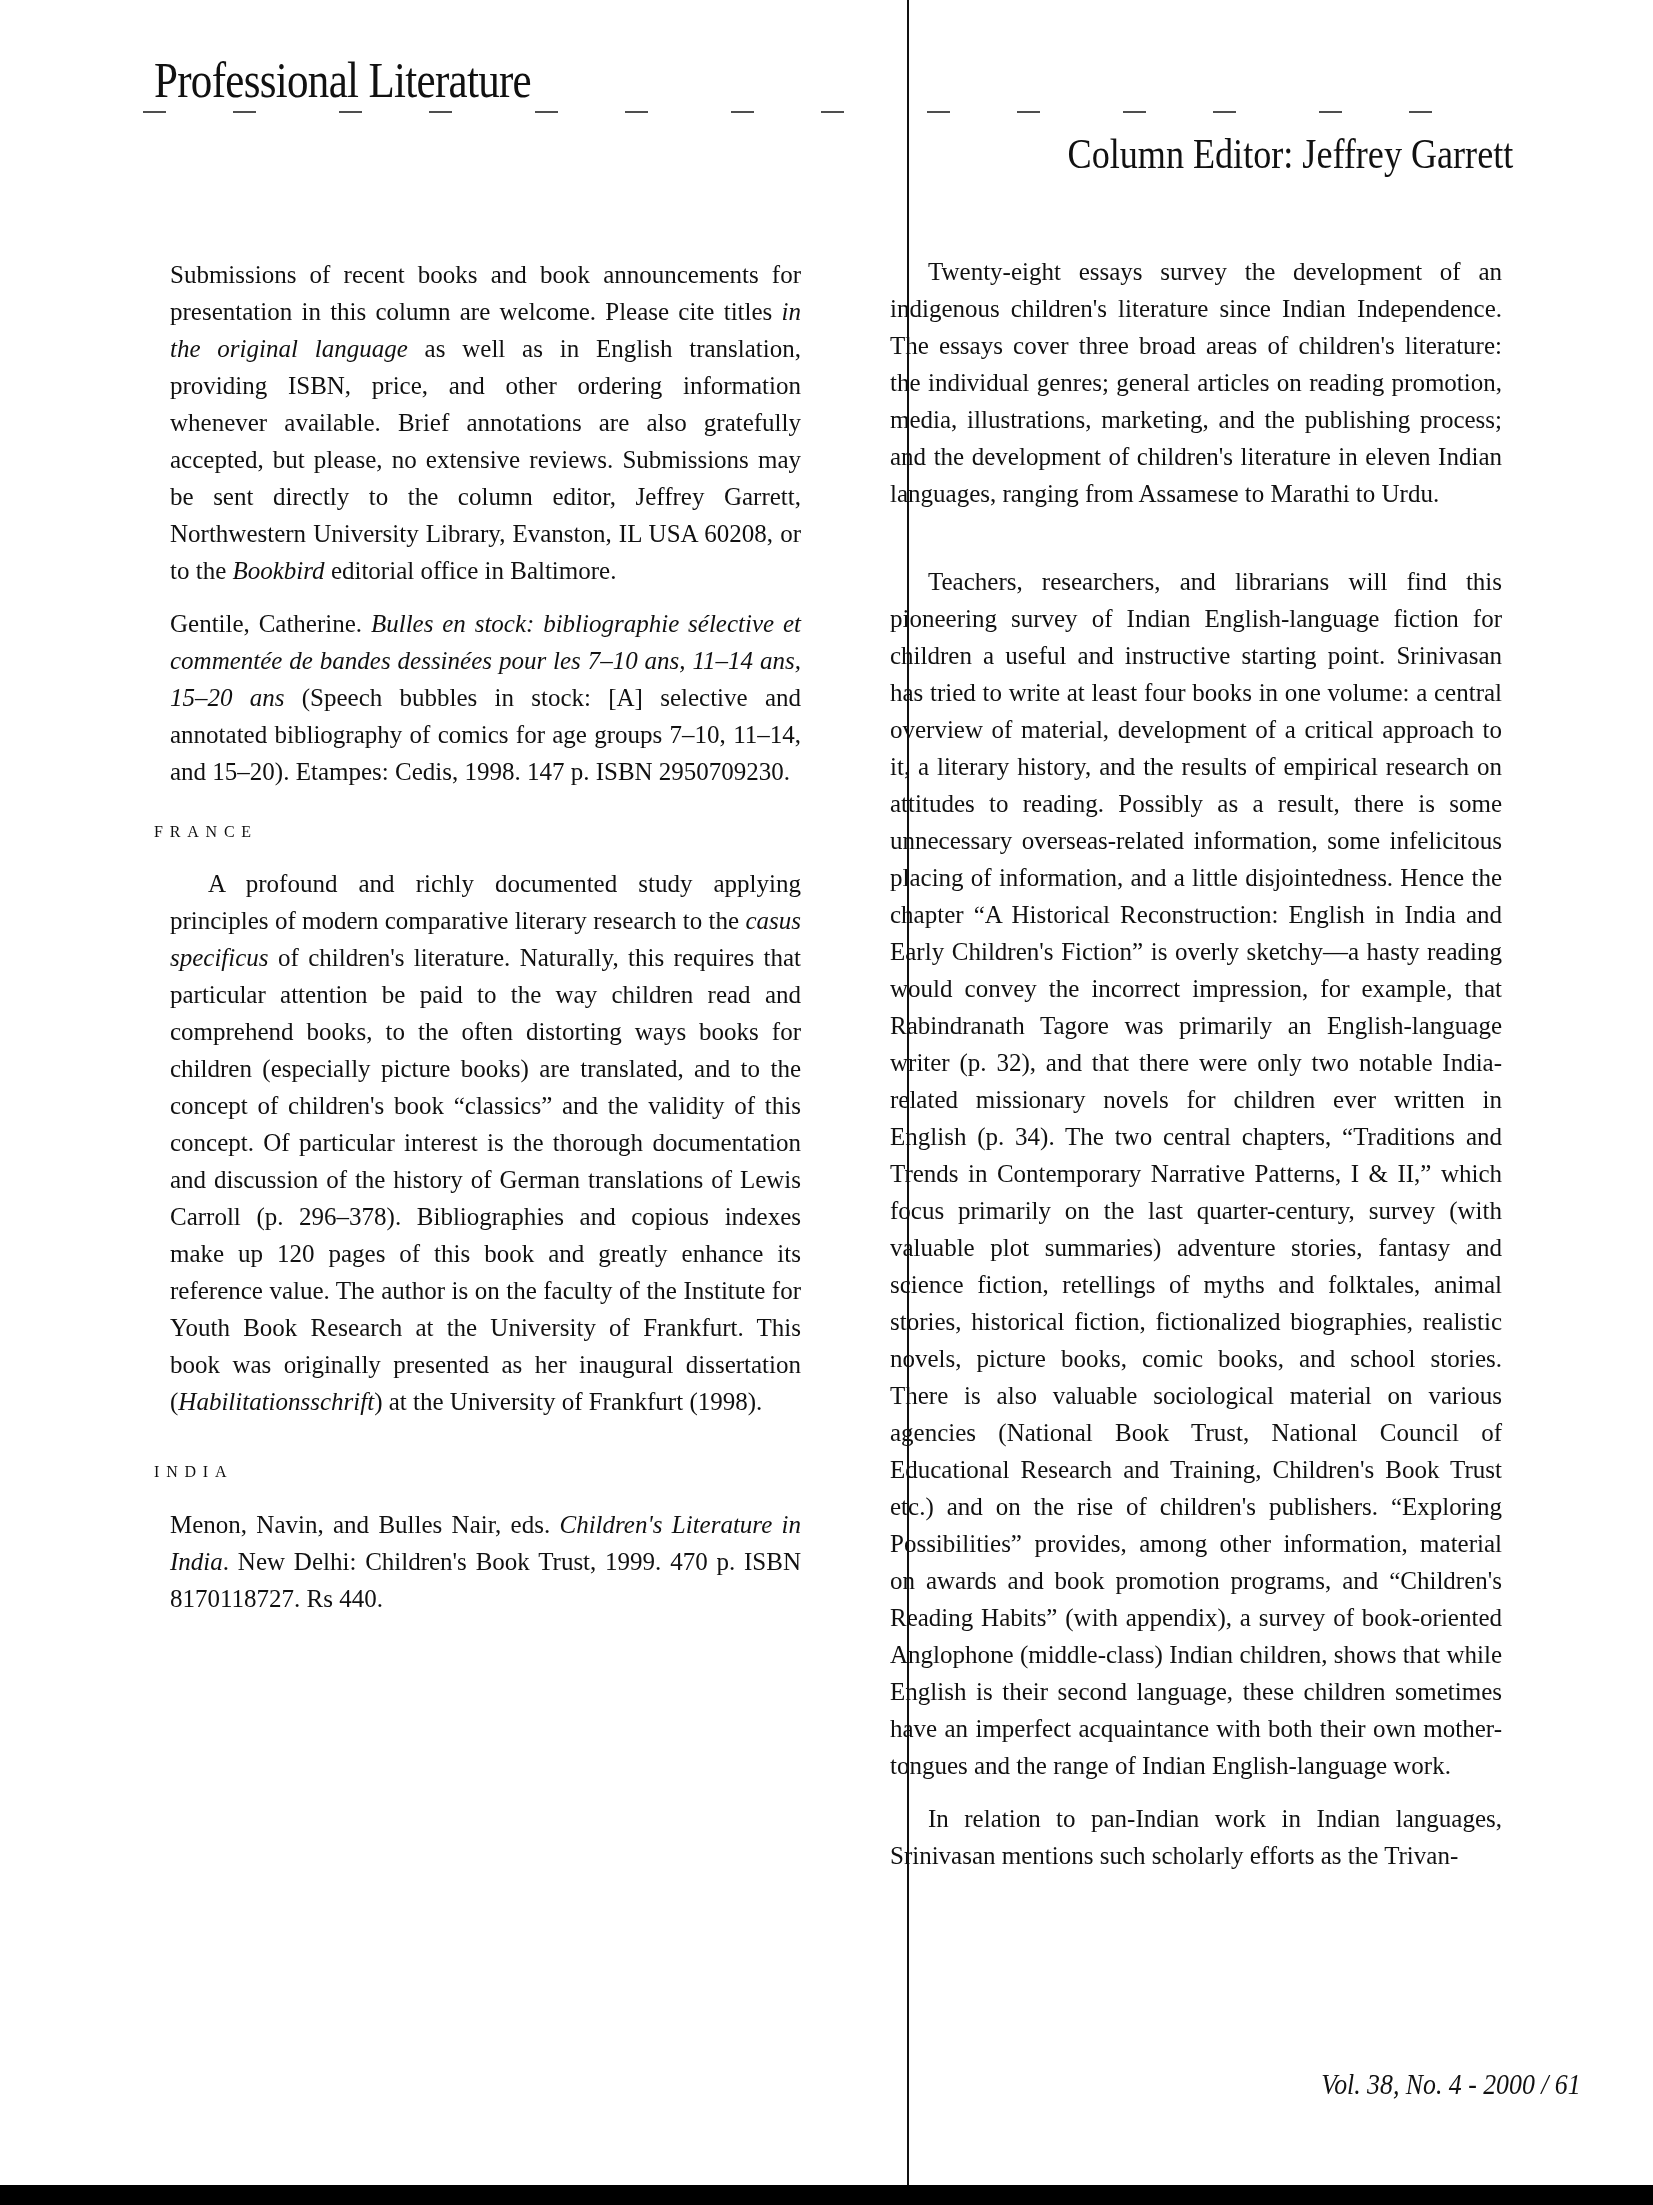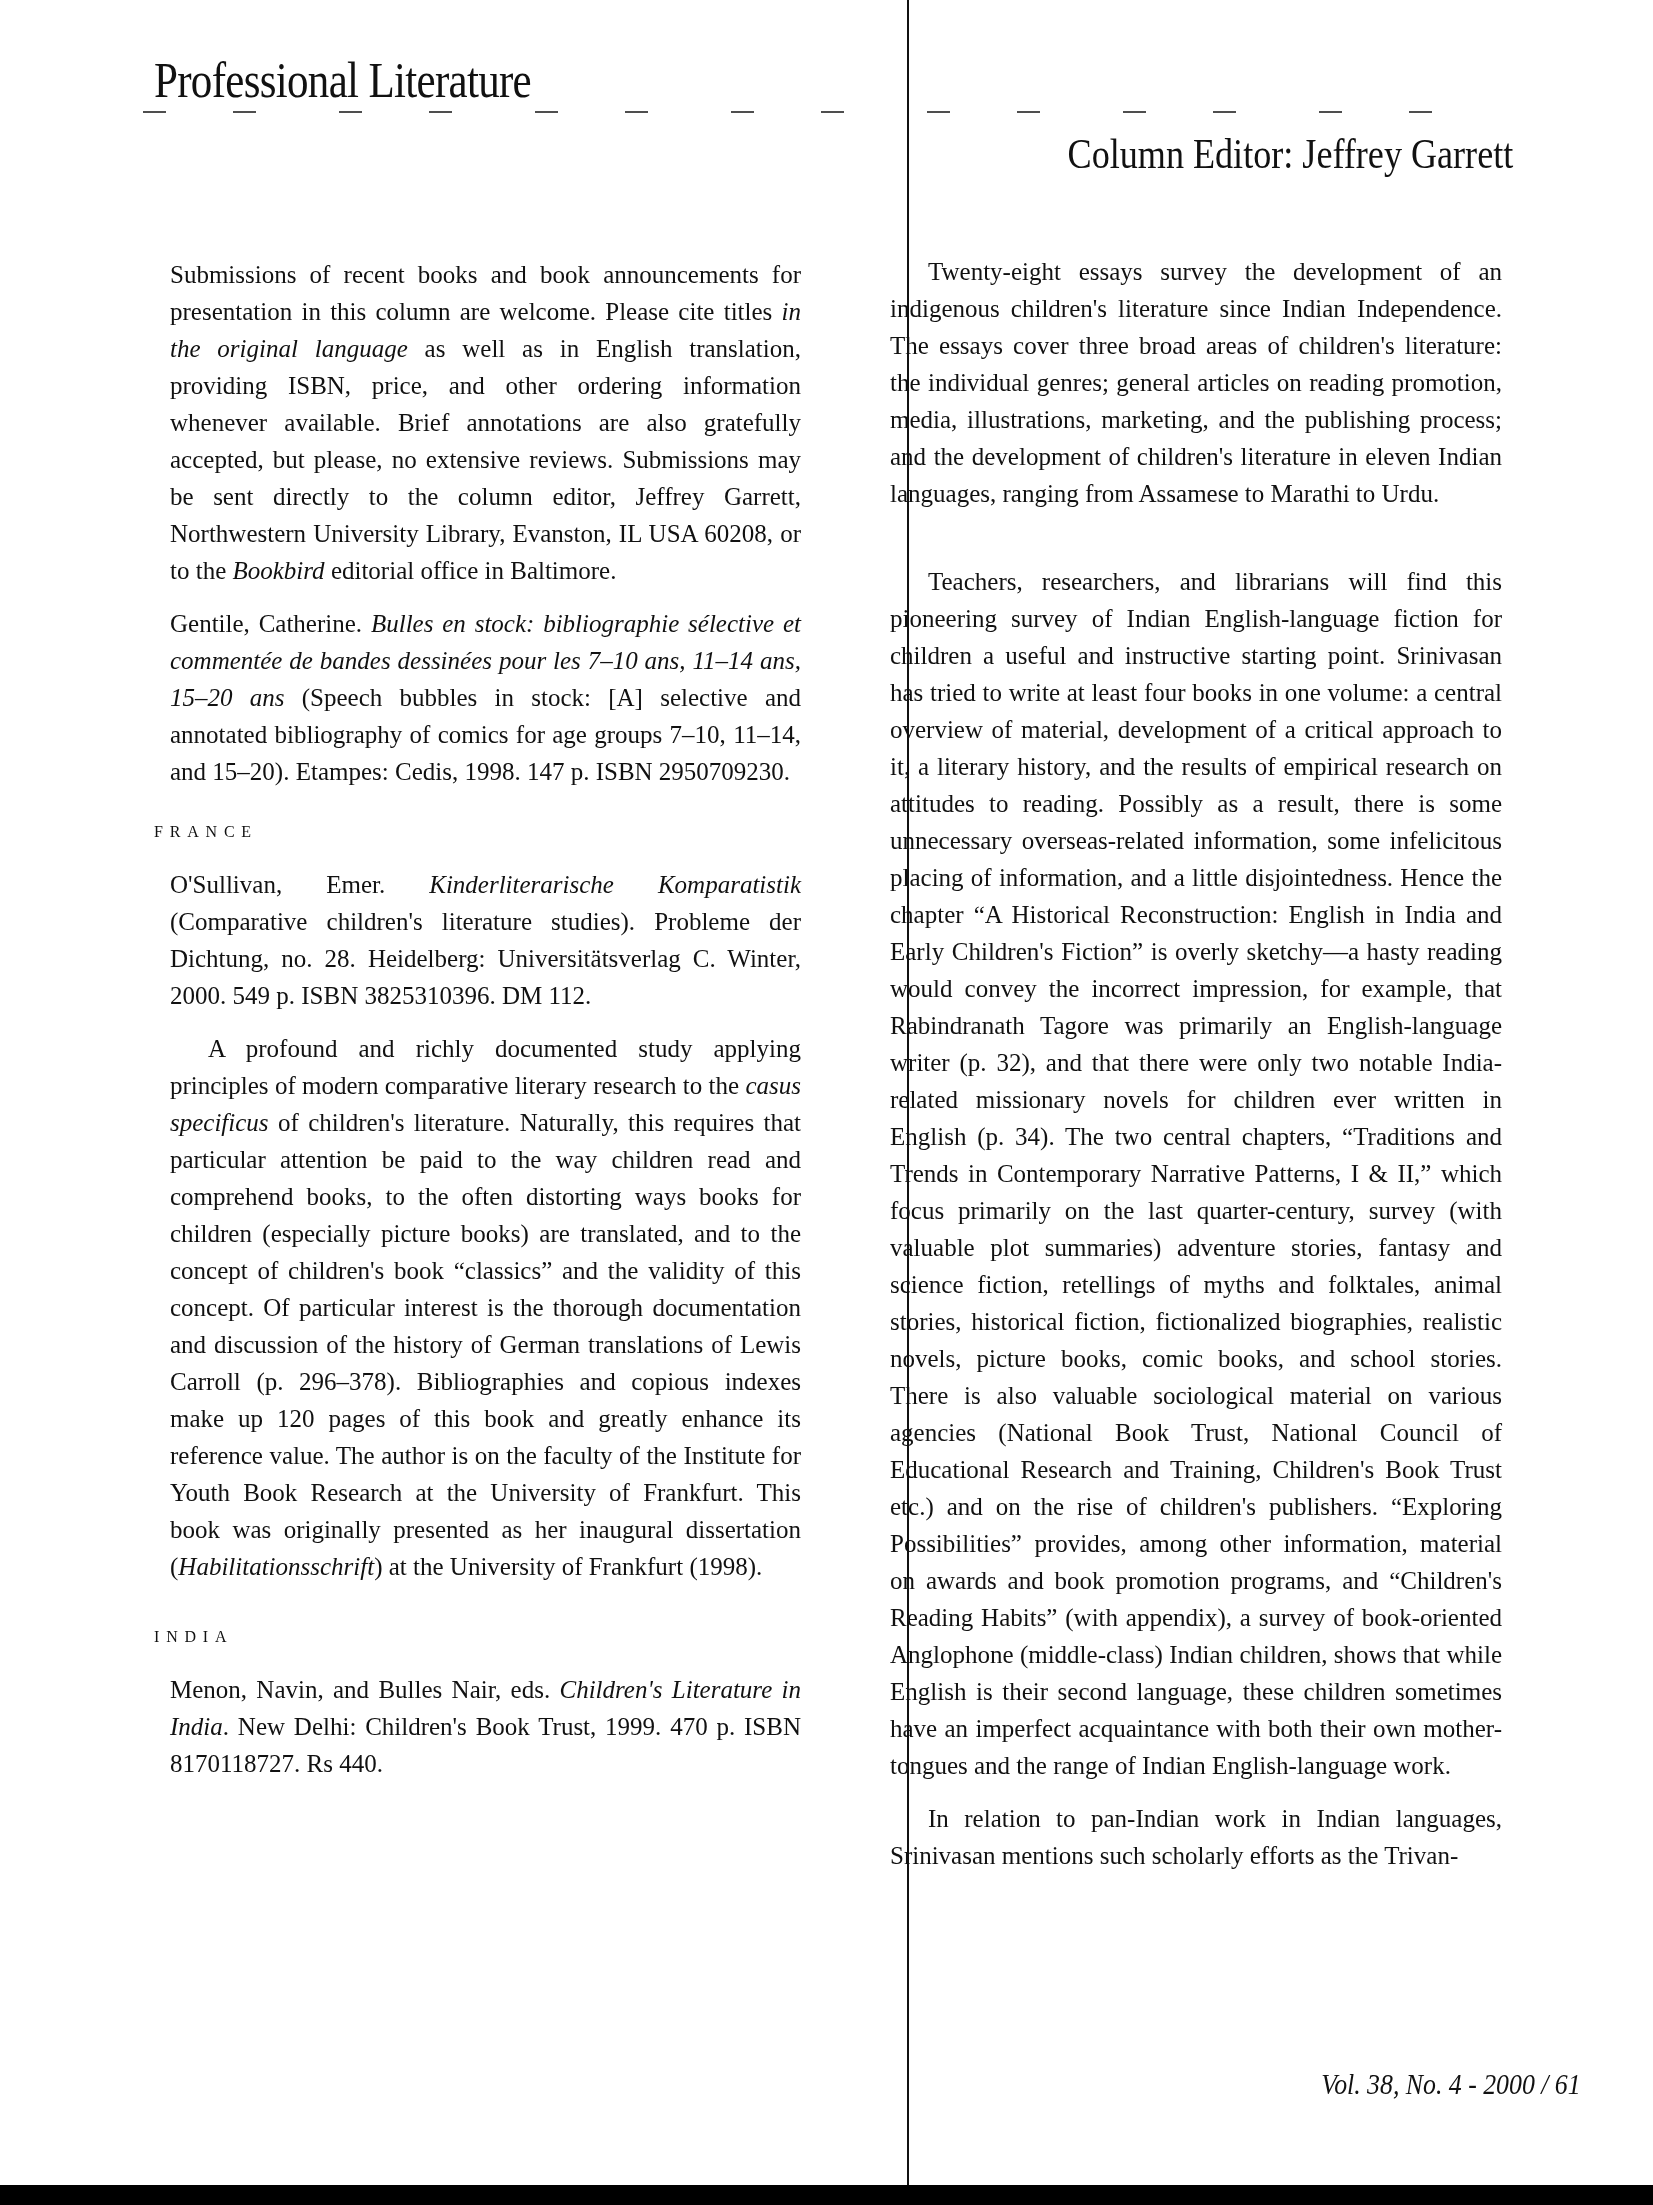--- a/index.html
+++ b/index.html
@@ -28,21 +28,20 @@
 <div class="rule-dashes"></div>
 <div class="col-editor">Column Editor: Jeffrey Garrett</div>
 <div class="fold-line"></div>
 
 <div class="column col-left">
   <p><span>Submissions of recent books and book announcements for presentation in this column are welcome. Please cite titles </span><i>in the original language</i><span> as well as in English translation, providing ISBN, price, and other ordering information whenever available. Brief annotations are also gratefully accepted, but please, no extensive reviews. Submissions may be sent directly to the column editor, Jeffrey Garrett, Northwestern University Library, Evanston, IL USA 60208, or to the </span><i>Bookbird</i><span> editorial office in Baltimore.</span></p>
 
   <p><span>Gentile, Catherine. </span><i>Bulles en stock: bibliographie sélective et commentée de bandes dessinées pour les 7–10 ans, 11–14 ans, 15–20 ans</i><span> (Speech bubbles in stock: [A] selective and annotated bibliography of comics for age groups 7–10, 11–14, and 15–20). Etampes: Cedis, 1998. 147 p. ISBN 2950709230.</span></p>
 
   <div class="section-label">FRANCE</div>
-  <p><span>O'Sullivan, Emer. </span><i>Kinderliterarische Komparatistik</i><span> (Comparative children's literature studies). Probleme der Dichtung, no. 28. Heidelberg: Universitätsverlag C. Winter, 2000. 549 p. ISBN 3825310396. DM 112.</span></p>
   <p class="indent" style="margin-top:7.5px"><span>A profound and richly documented study applying principles of modern comparative literary research to the </span><i>casus specificus</i><span> of children's literature. Naturally, this requires that particular attention be paid to the way children read and comprehend books, to the often distorting ways books for children (especially picture books) are translated, and to the concept of children's book “classics” and the validity of this concept. Of particular interest is the thorough documentation and discussion of the history of German translations of Lewis Carroll (p. 296–378). Bibliographies and copious indexes make up 120 pages of this book and greatly enhance its reference value. The author is on the faculty of the Institute for Youth Book Research at the University of Frankfurt. This book was originally presented as her inaugural dissertation (</span><i>Habilitationsschrift</i><span>) at the University of Frankfurt (1998).</span></p>
 
   <div class="section-label" style="margin-top:33px">INDIA</div>
   <p><span>Menon, Navin, and Bulles Nair, eds. </span><i>Children's Literature in India</i><span>. New Delhi: Children's Book Trust, 1999. 470 p. ISBN 8170118727. Rs 440.</span></p>
 </div>
 
 <div class="column col-right">
   <p class="indent">Twenty-eight essays survey the development of an indigenous children's literature since Indian Independence. The essays cover three broad areas of children's literature: the individual genres; general articles on reading promotion, media, illustrations, marketing, and the publishing process; and the development of children's literature in eleven Indian languages, ranging from Assamese to Marathi to Urdu.</p>
   <div class="gap"></div>
   <p class="indent" style="margin-top:7.5px">Teachers, researchers, and librarians will find this pioneering survey of Indian English-language fiction for children a useful and instructive starting point. Srinivasan has tried to write at least four books in one volume: a central overview of material, development of a critical approach to it, a literary history, and the results of empirical research on attitudes to reading. Possibly as a result, there is some unnecessary overseas-related information, some infelicitous placing of information, and a little disjointedness. Hence the chapter “A Historical Reconstruction: English in India and Early Children's Fiction” is overly sketchy—a hasty reading would convey the incorrect impression, for example, that Rabindranath Tagore was primarily an English-language writer (p. 32), and that there were only two notable India-related missionary novels for children ever written in English (p. 34). The two central chapters, “Traditions and Trends in Contemporary Narrative Patterns, I &amp; II,” which focus primarily on the last quarter-century, survey (with valuable plot summaries) adventure stories, fantasy and science fiction, retellings of myths and folktales, animal stories, historical fiction, fictionalized biographies, realistic novels, picture books, comic books, and school stories. There is also valuable sociological material on various agencies (National Book Trust, National Council of Educational Research and Training, Children's Book Trust etc.) and on the rise of children's publishers. “Exploring Possibilities” provides, among other information, material on awards and book promotion programs, and “Children's Reading Habits” (with appendix), a survey of book-oriented Anglophone (middle-class) Indian children, shows that while English is their second language, these children sometimes have an imperfect acquaintance with both their own mother-tongues and the range of Indian English-language work.</p>

